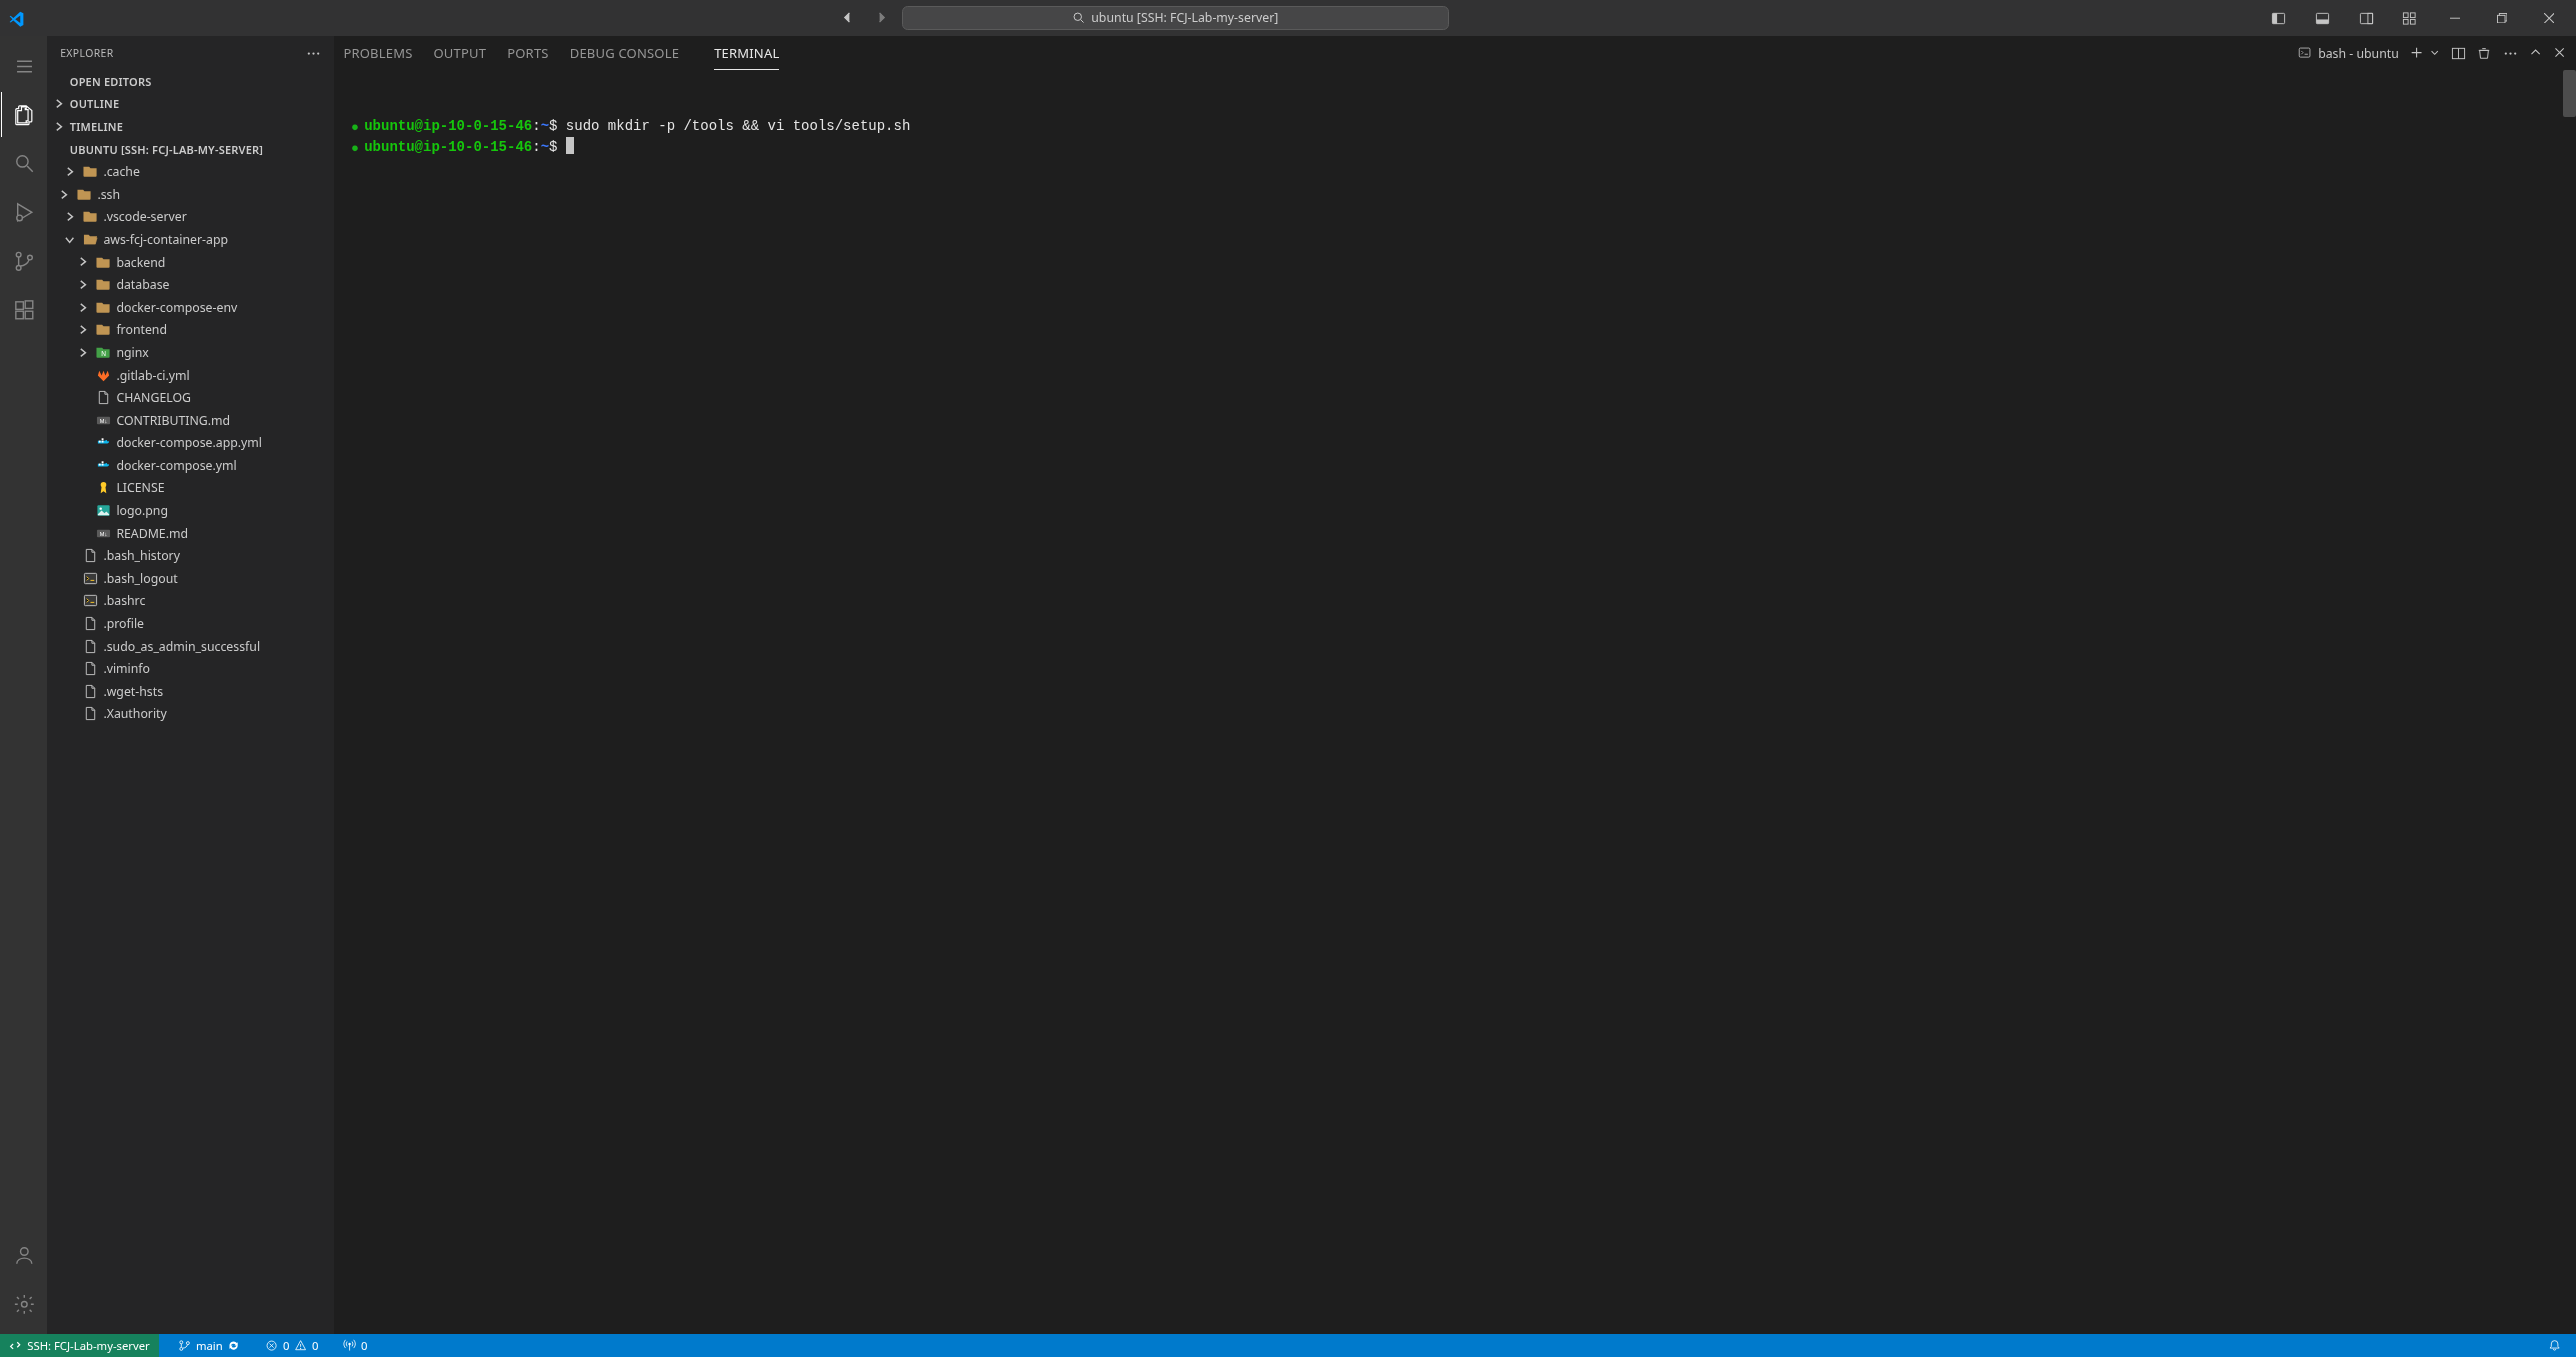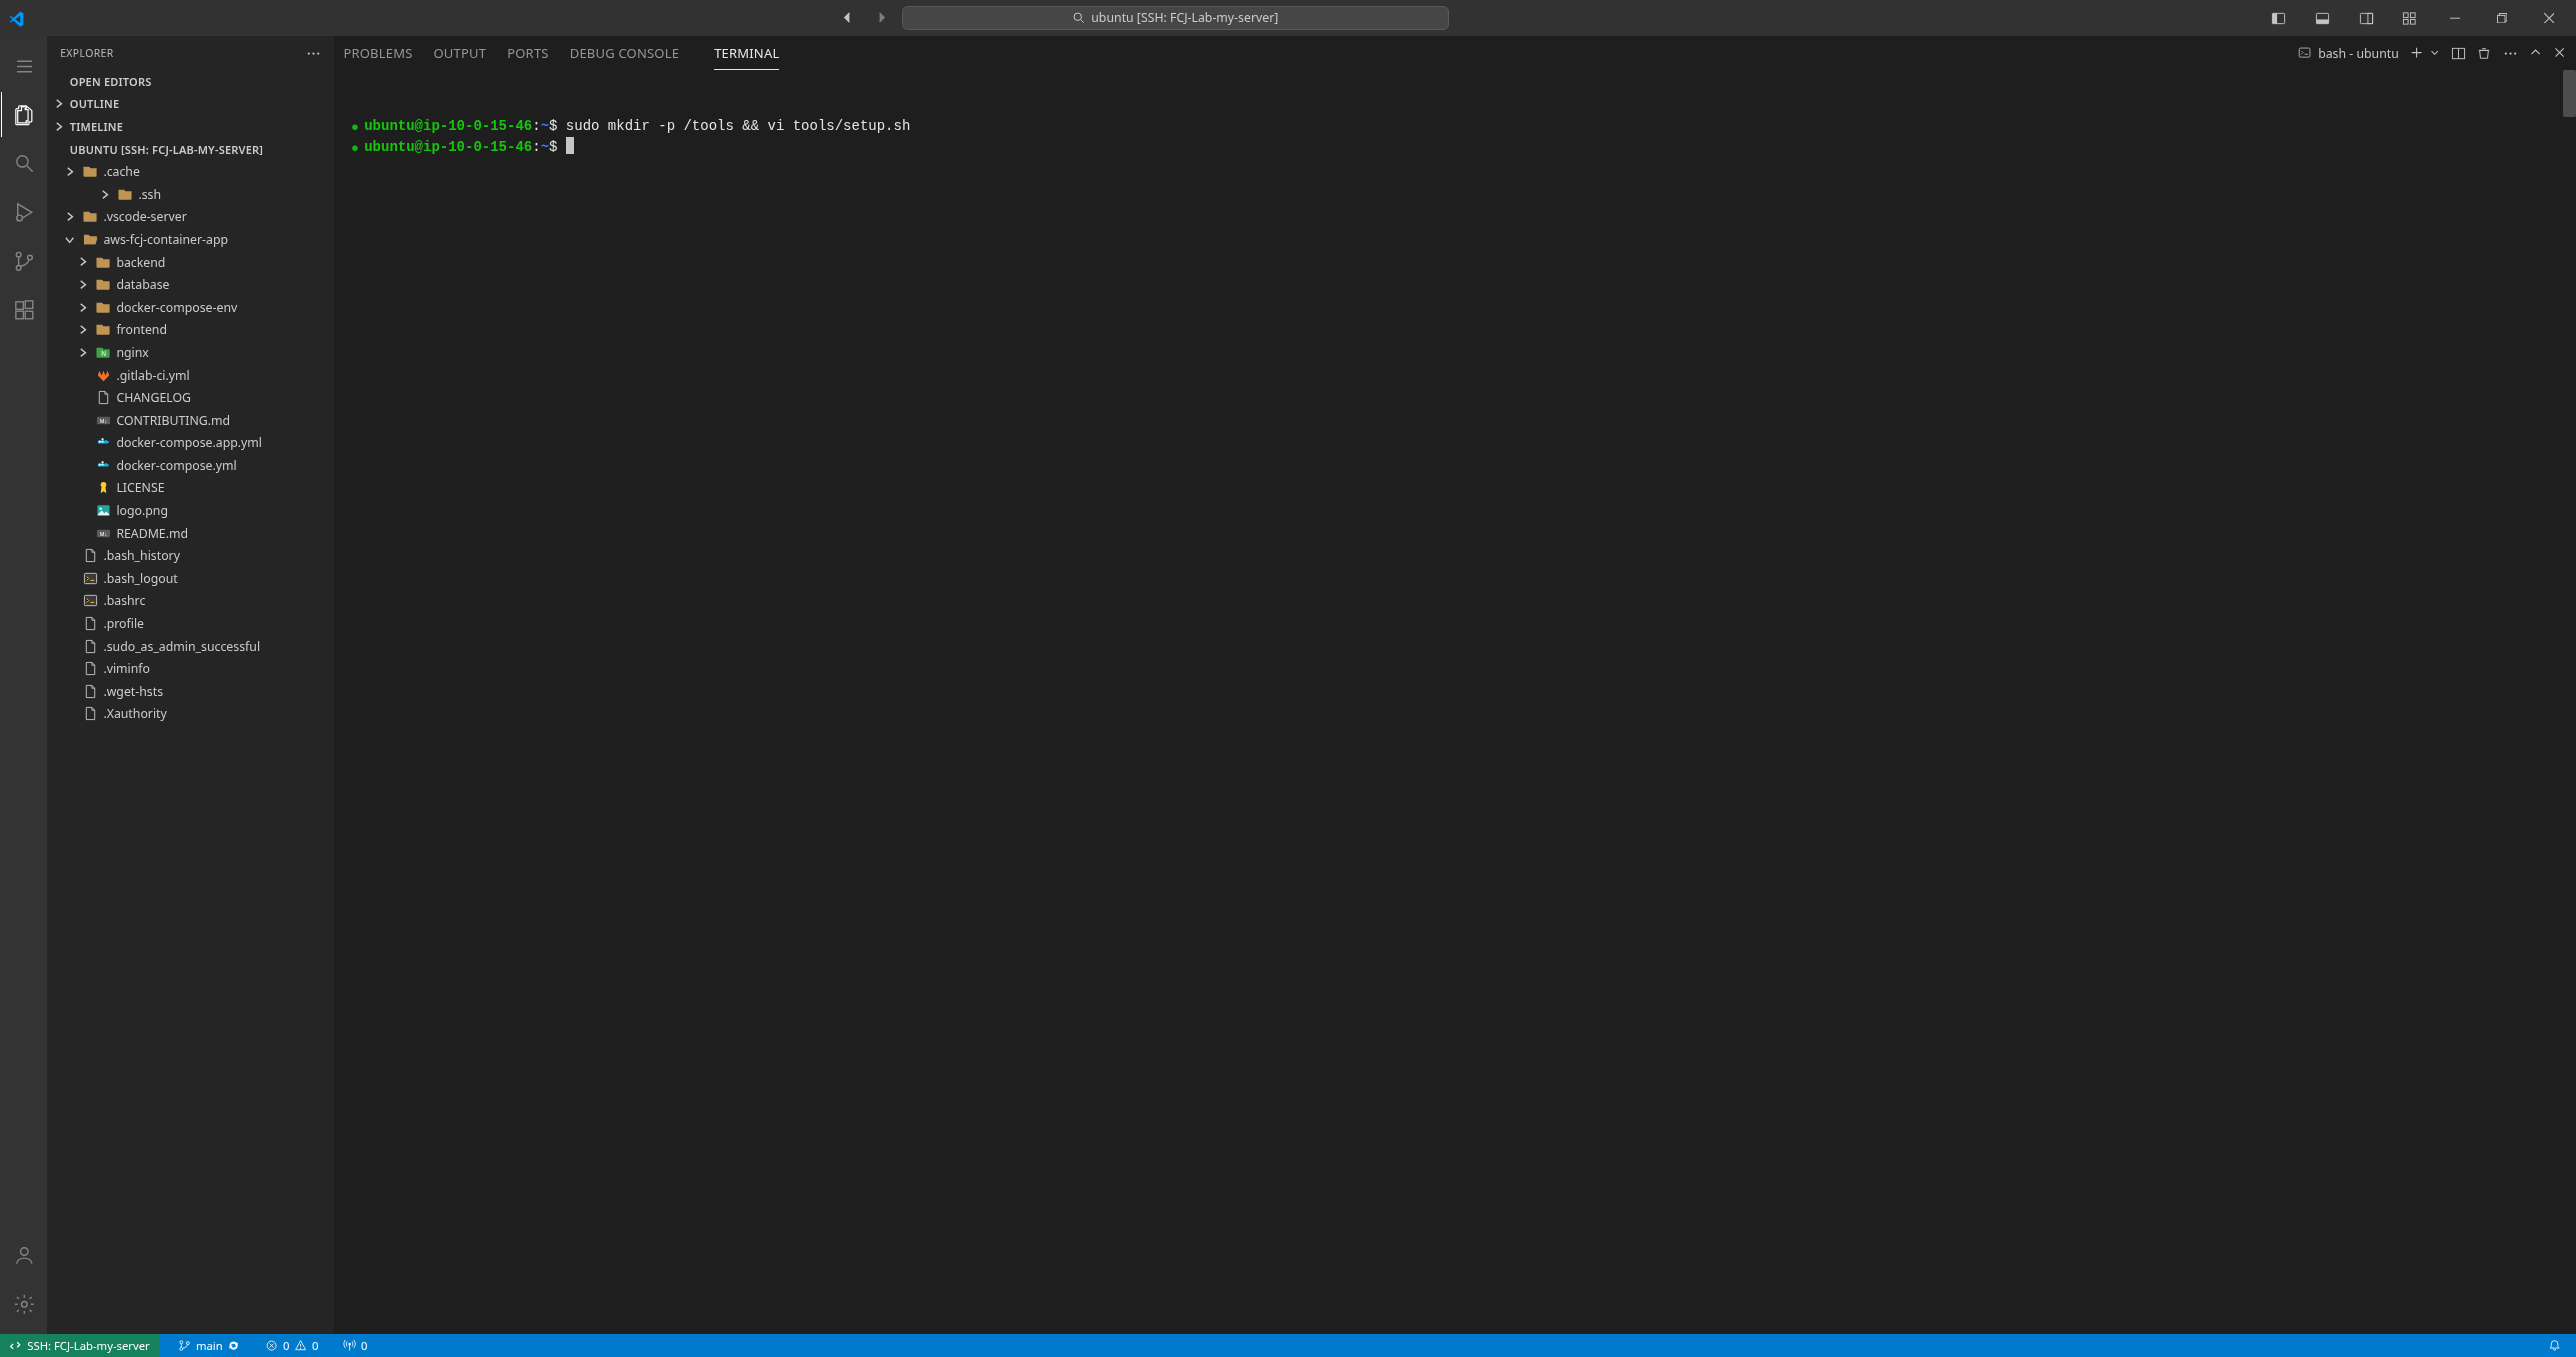--- a/index.html
+++ b/index.html
@@ -272,21 +272,21 @@
               <path d="M4 2l5 4-5 4" stroke="#c5c5c5" fill="none" stroke-width="1.5"></path>
             </svg>
           </span>
           <span class="ico">
             <svg width="15" height="15" viewBox="0 0 16 16">
               <path d="M1.5 3h5l1.5 1.5h6.5v8a1 1 0 01-1 1h-12a1 1 0 01-1-1V3z" fill="#c09553"></path>
             </svg>
           </span>
           <span>.cache</span>
         </div>
-        <div class="tree-row" style="padding-left: 2px; margin-left: 48px;">
+        <div class="tree-row" style="padding-left: 9px;">
           <span class="tw">
             <svg width="11.3" height="11.3" viewBox="0 0 12 12">
               <path d="M4 2l5 4-5 4" stroke="#c5c5c5" fill="none" stroke-width="1.5"></path>
             </svg>
           </span>
           <span class="ico">
             <svg width="15" height="15" viewBox="0 0 16 16">
               <path d="M1.5 3h5l1.5 1.5h6.5v8a1 1 0 01-1 1h-12a1 1 0 01-1-1V3z" fill="#c09553"></path>
             </svg>
           </span>

